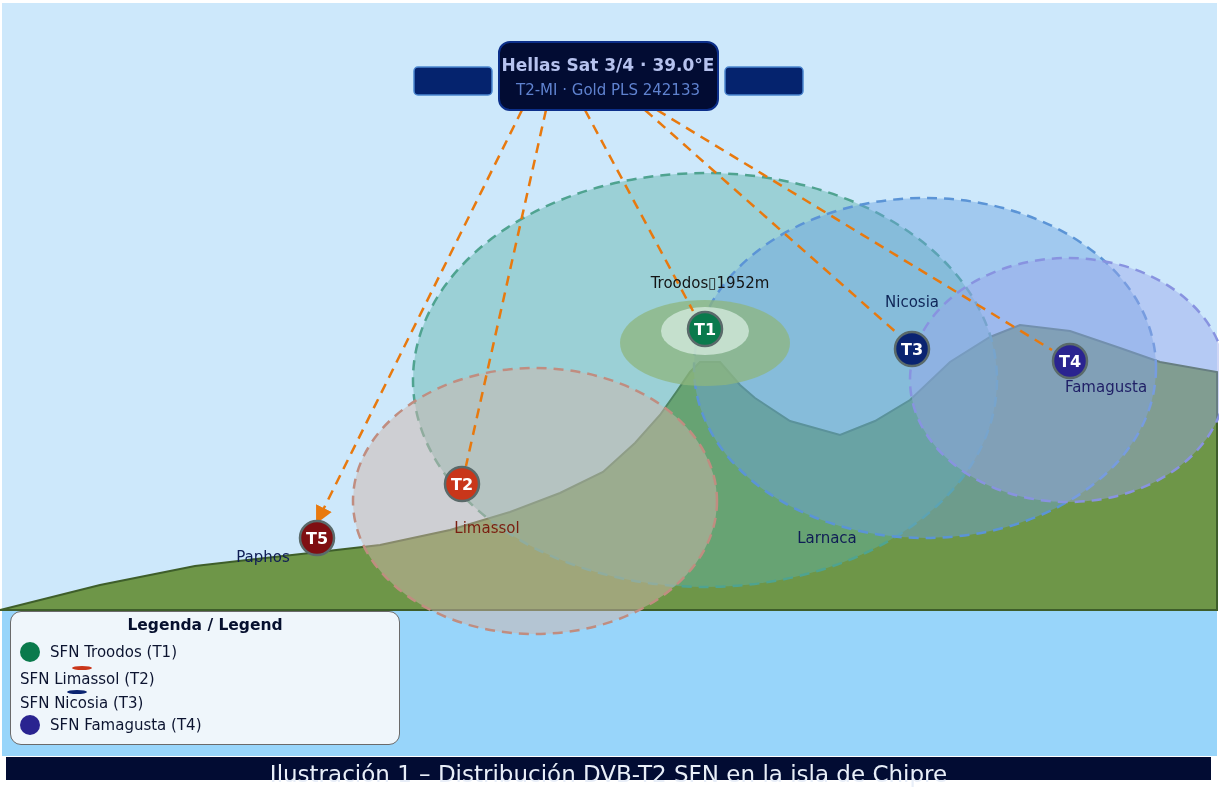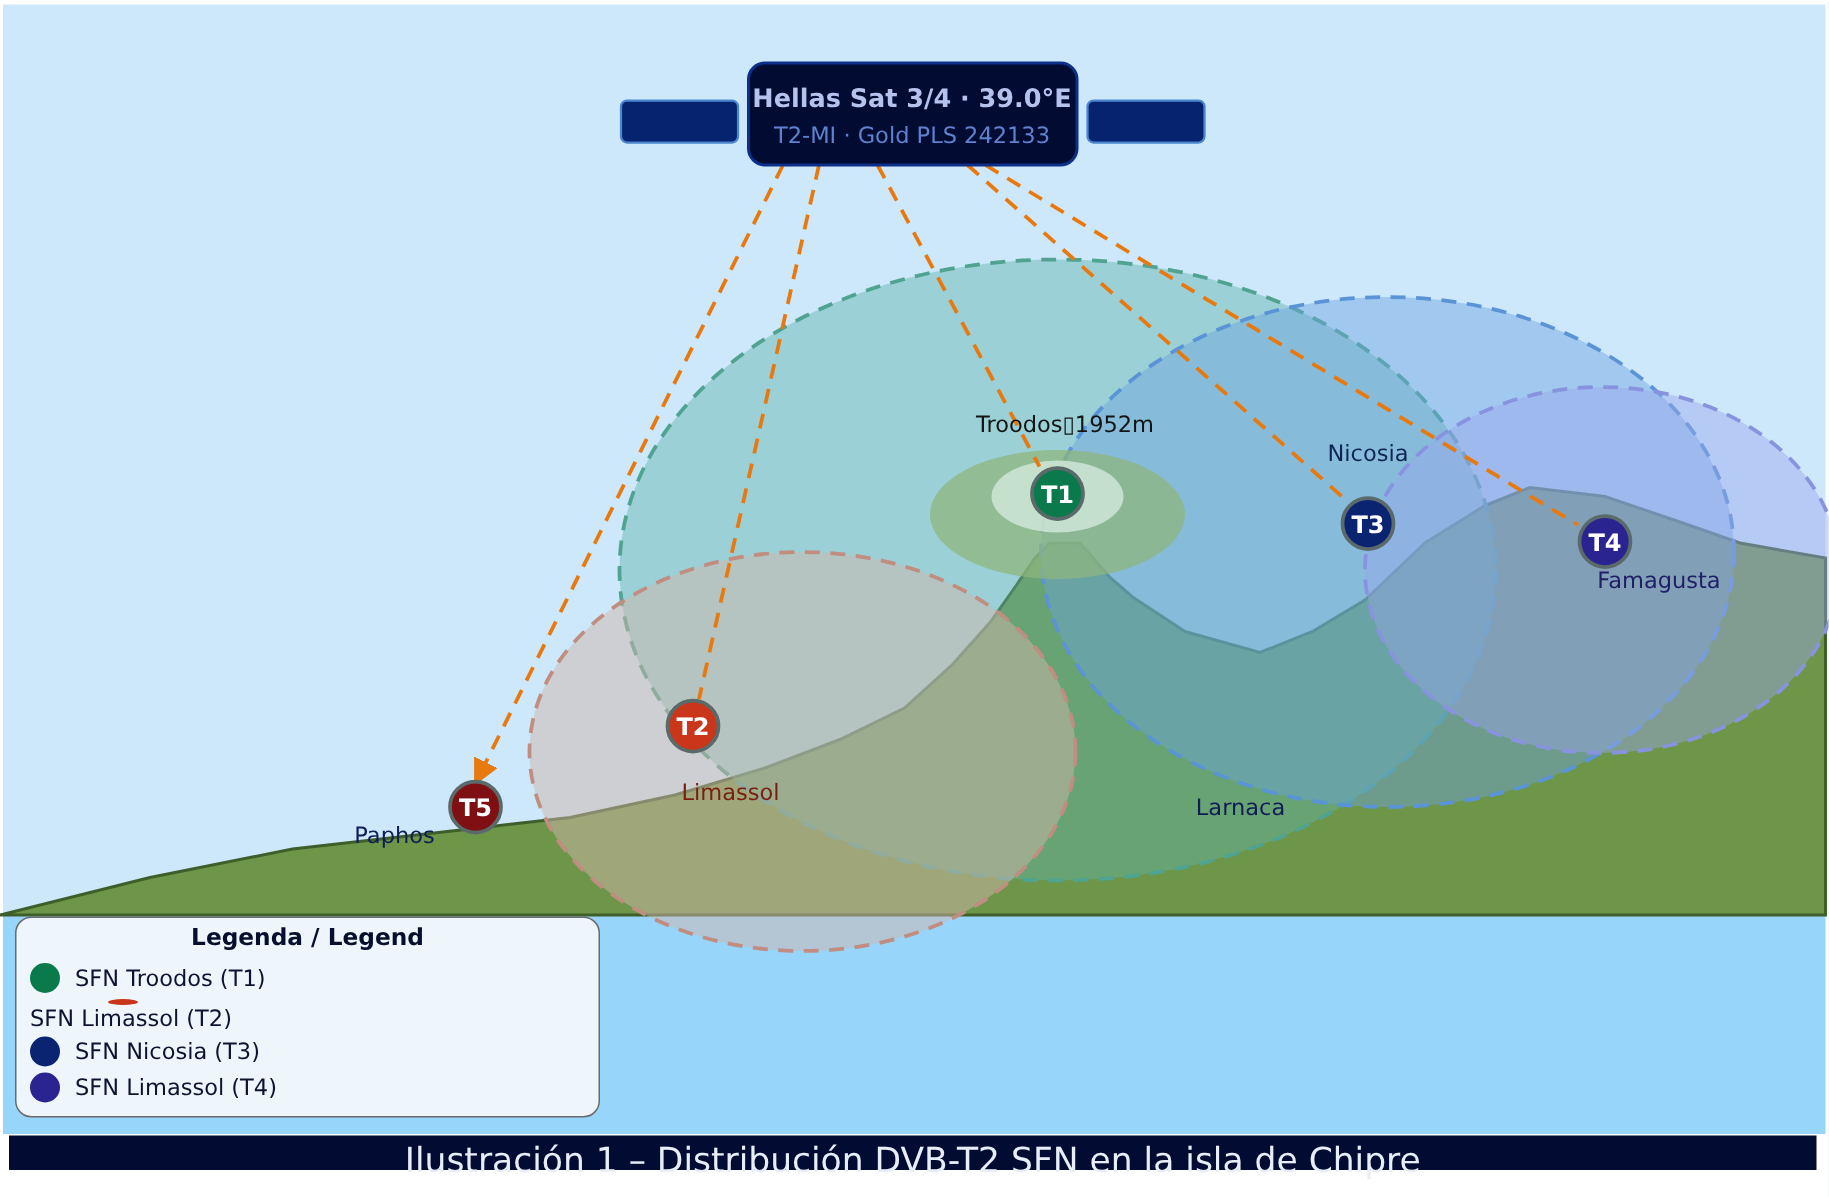--- a/index.html
+++ b/index.html
@@ -87,24 +87,24 @@
 <div class="legend">
   <div class="legend-title">Legenda / Legend</div>
   <div class="legend-item" style="top:29px;">
     <span class="legend-dot" style="background:#0a7a4c;"></span>
     <span class="legend-label">SFN Troodos (T1)</span>
   </div>
   <div class="legend-item" style="top:54px;flex-direction:column;">
     <span class="legend-dot" style="background:#c9361a;"></span>
     <span class="legend-label">SFN Limassol (T2)</span>
   </div>
-  <div class="legend-item" style="top:78px;">
+  <div class="legend-item" style="top:78px;flex-direction:column;">
     <span class="legend-dot" style="background:#0a2471;"></span>
     <span class="legend-label">SFN Nicosia (T3)</span>
   </div>
   <div class="legend-item" style="top:102px;">
     <span class="legend-dot" style="background:#2a2490;"></span>
-    <span class="legend-label">SFN Limassol (T4)</span>
+    <span class="legend-label">SFN Famagusta (T4)</span>
   </div>
 </div>
 
 <div class="caption-bar">Ilustración 1 – Distribución DVB-T2 SFN en la isla de Chipre</div>
 </div>
 
 </body></html>

